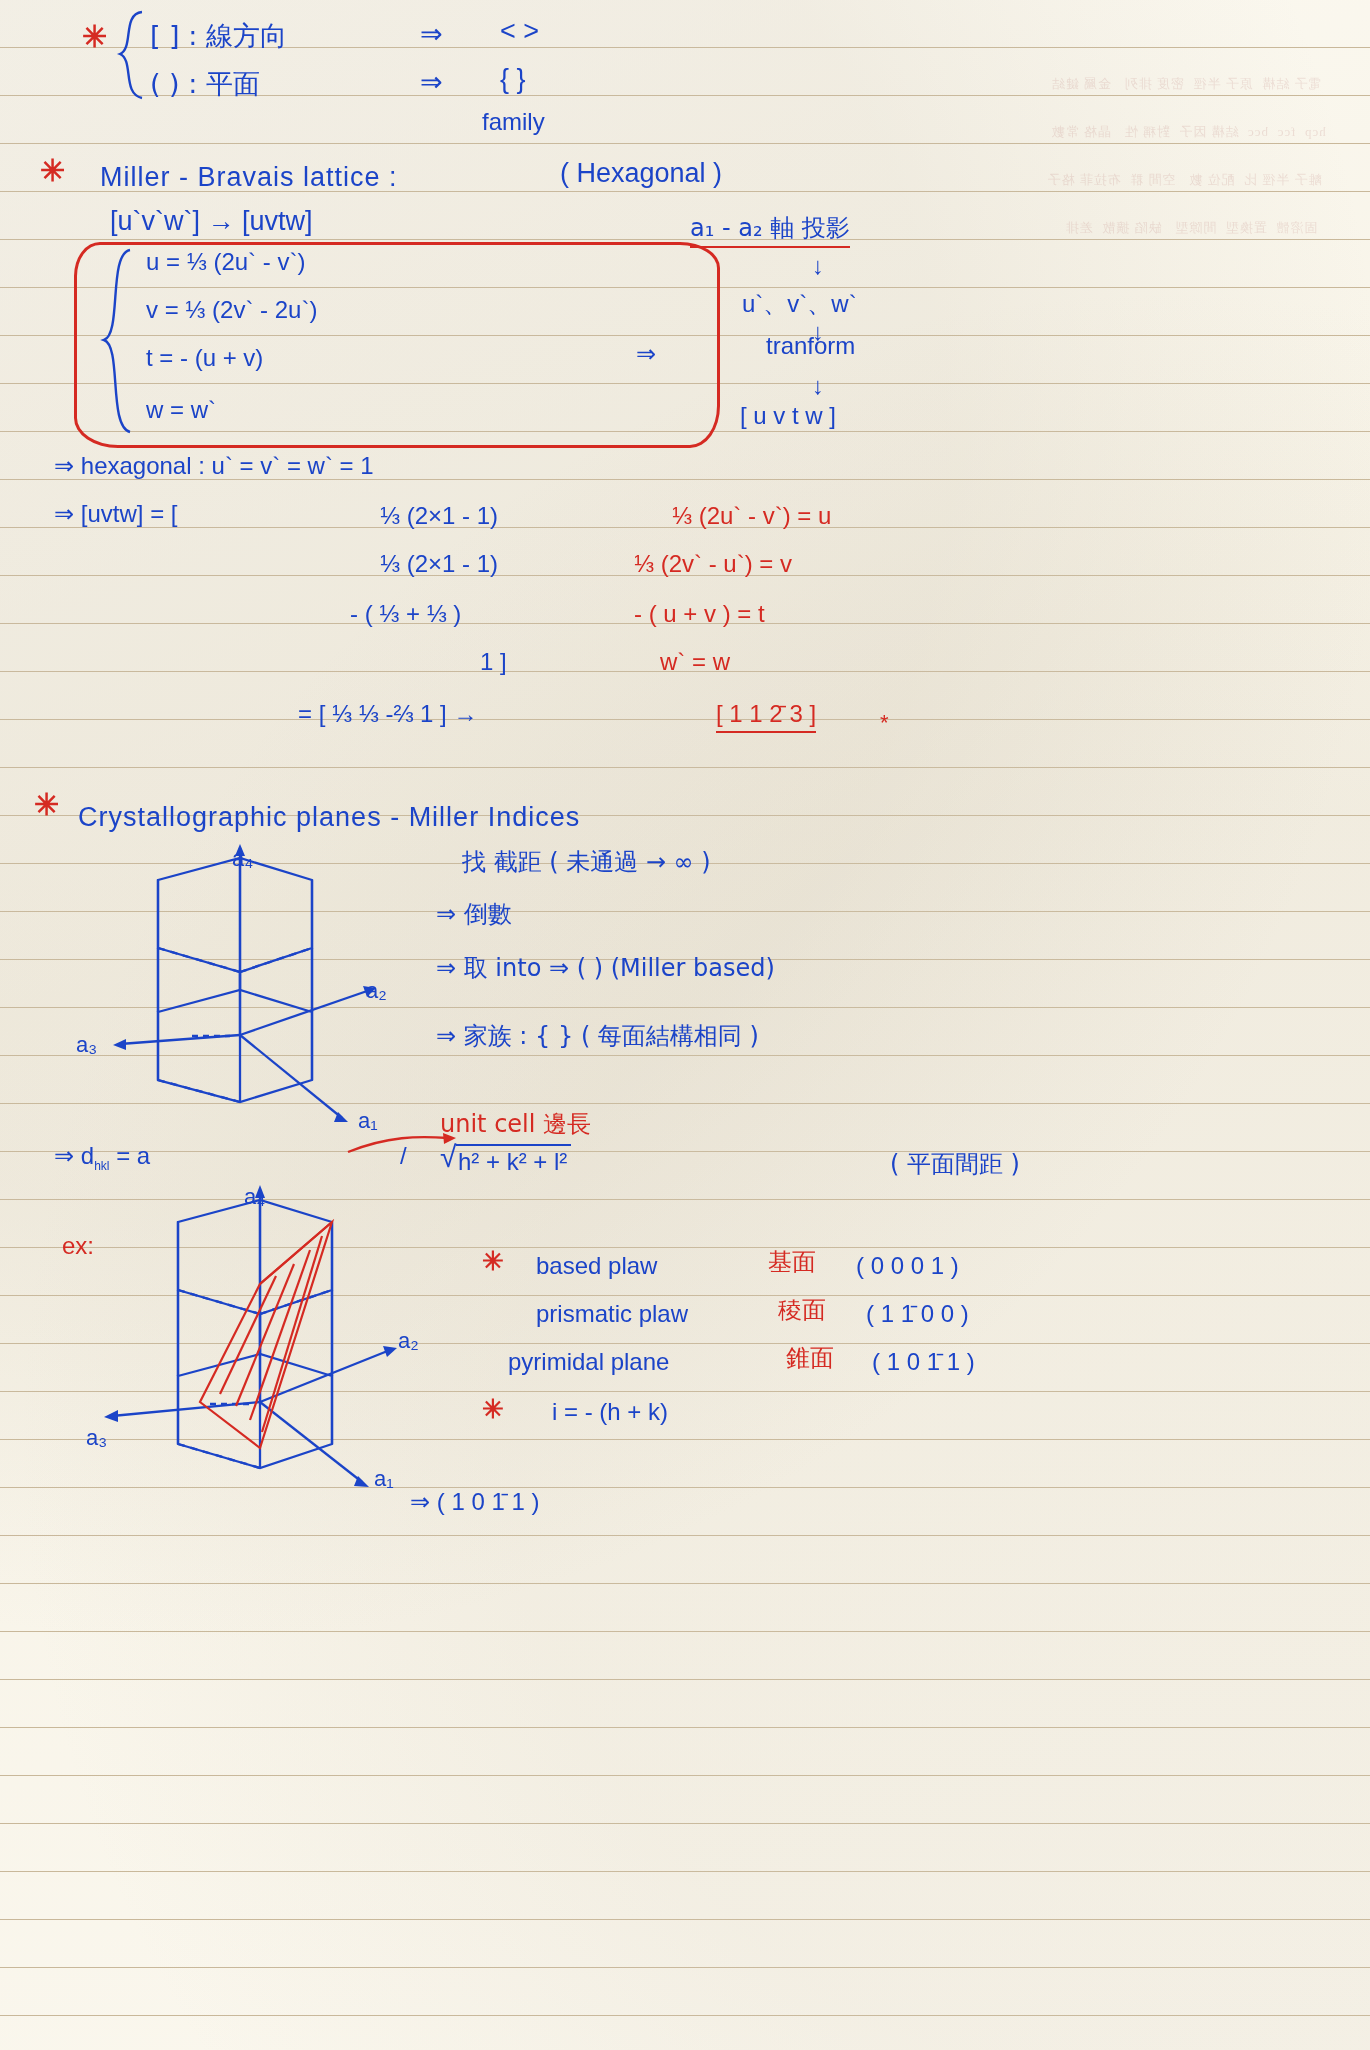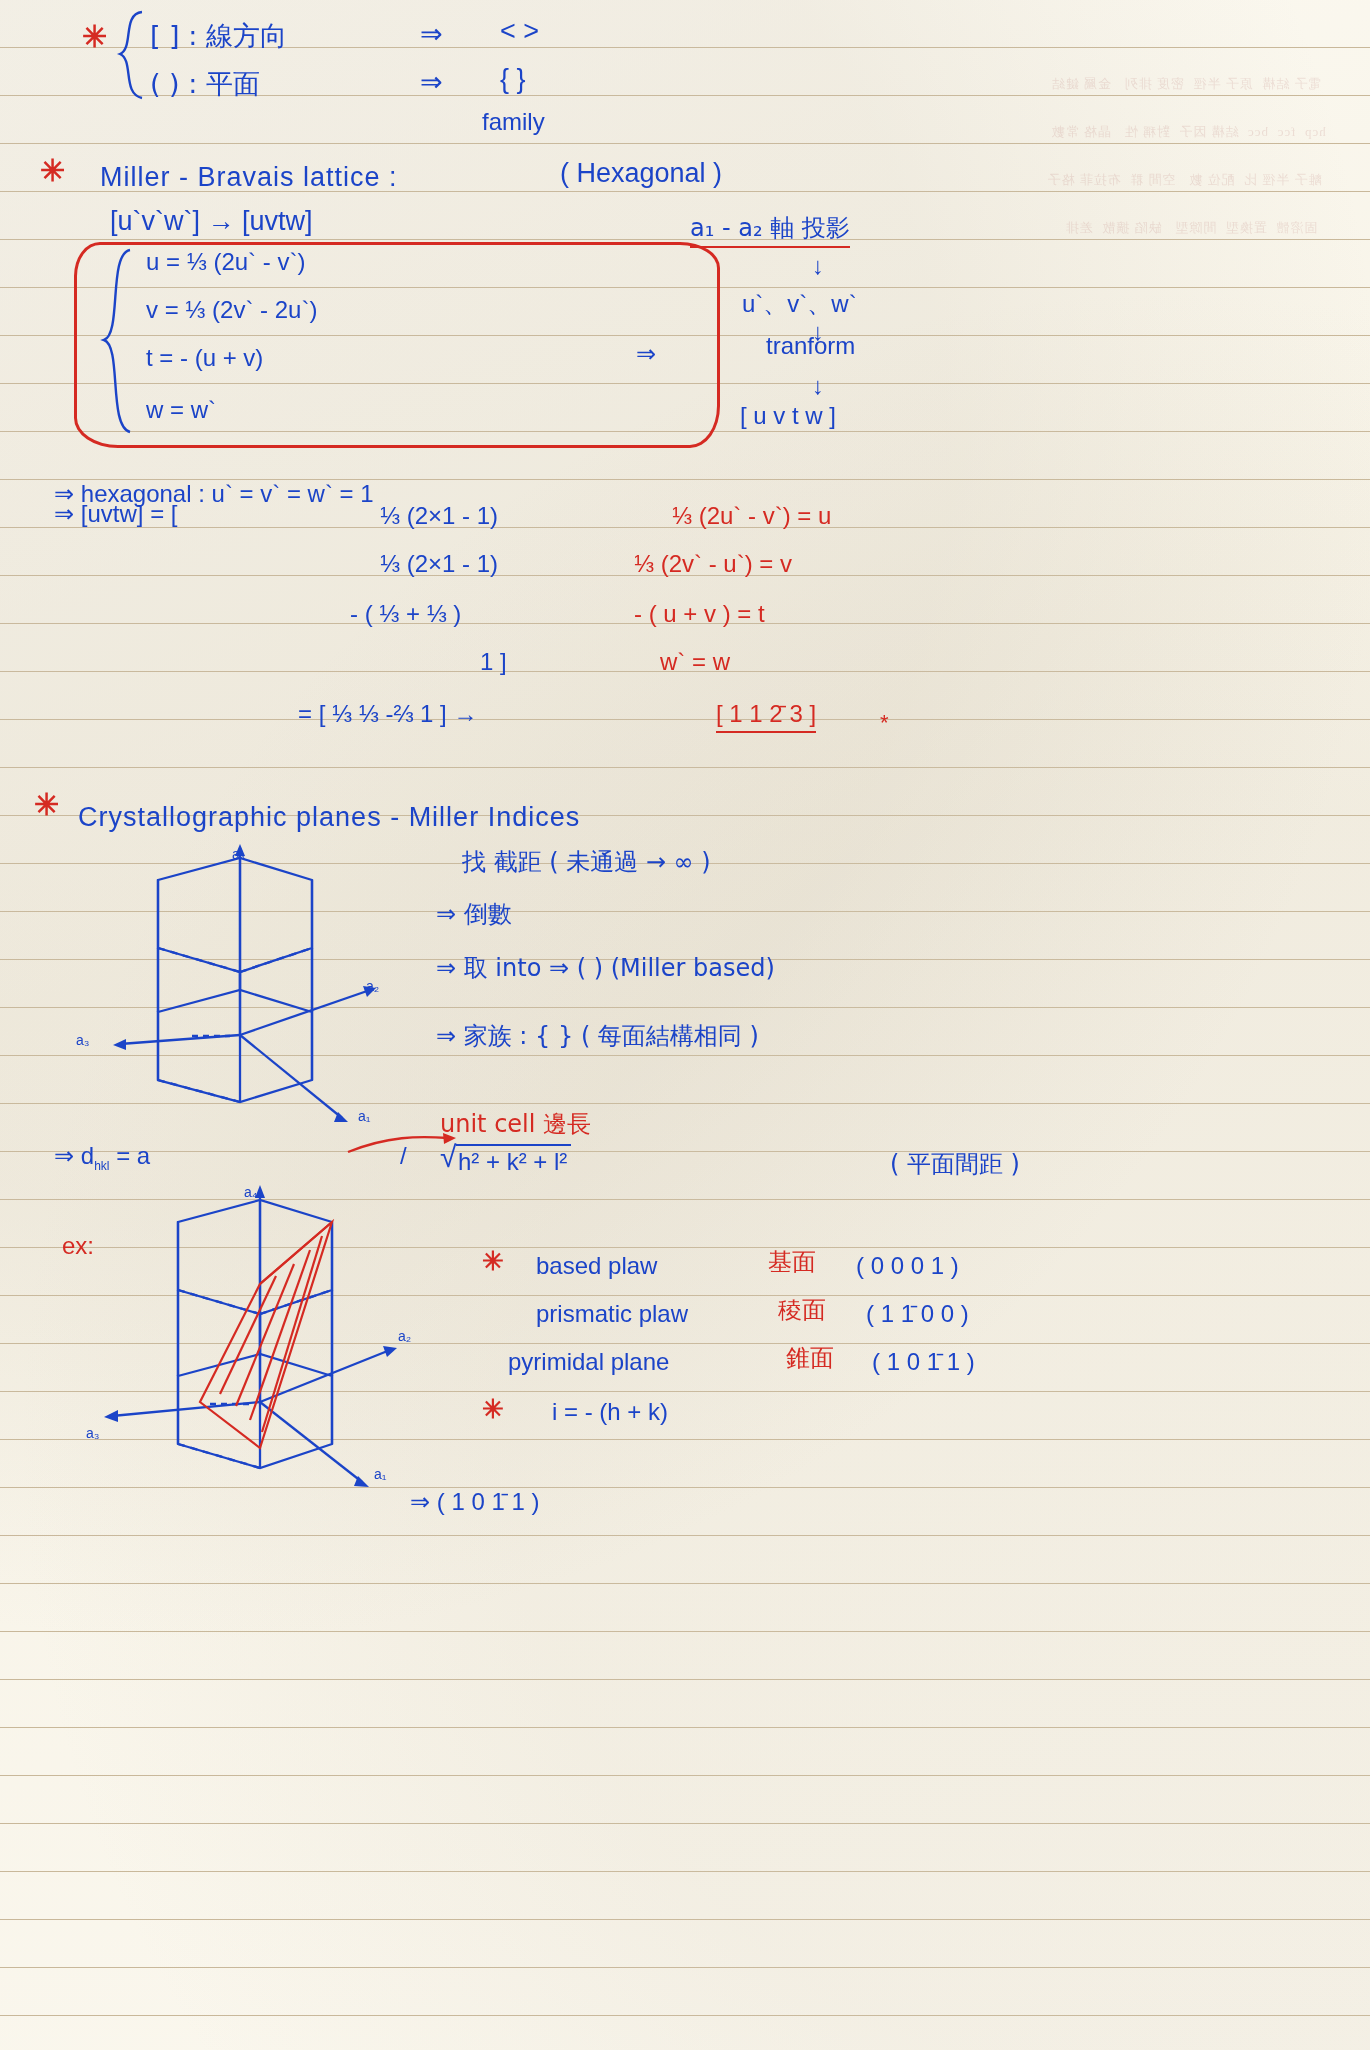--- a/index.html
+++ b/index.html
@@ -38,21 +38,21 @@
     transform:scaleX(-1);
     pointer-events:none;white-space:pre-wrap;padding:60px 40px;
     box-sizing:border-box;
   }
   .ink{position:absolute;color:#1b44c8;}
   .red{color:#d52a22;}
   .l{white-space:nowrap;}
   .star{font-size:30px;font-weight:700;line-height:1;}
   .big{font-size:27px;}
   .med{font-size:24px;}
-  .sm{font-size:14px;}
+  .sm{font-size:22px;}
   .cjk{font-family:"DejaVu Sans",sans-serif;text-align:center;}
   .redbox{
     position:absolute;border:3px solid #d52a22;
     border-radius:26px 40px 30px 44px/34px 26px 42px 30px;
   }
   .uline{border-bottom:2.5px solid #d52a22;}
   .sqrt{display:inline-block;position:relative;padding-left:16px;}
   .sqrt:before{content:"√";position:absolute;left:0;top:-4px;font-size:30px;}
   .sqrt .bar{border-top:2px solid currentColor;padding:2px 4px 0 2px;display:inline-block;}
   svg{overflow:visible;}
@@ -115,21 +115,21 @@
 
 
 <div class="ink med l cjk uline" style="left:690px;top:212px;padding-bottom:2px;">a₁ - a₂ 軸 投影</div>
 <div class="ink med l" style="left:812px;top:252px;">↓</div>
 <div class="ink med l" style="left:742px;top:288px;">u`、v`、w`</div>
 <div class="ink med l" style="left:812px;top:318px;">↓</div>
 <div class="ink med l" style="left:766px;top:332px;text-align:right;">tranform</div>
 <div class="ink med l" style="left:812px;top:372px;">↓</div>
 <div class="ink med l" style="left:740px;top:402px;">[ u v t w ]</div>
 
-<div class="ink med l" style="left:54px;top:452px;margin-top:28px;">⇒   hexagonal :    u` = v` = w` = 1</div>
+<div class="ink med l" style="left:54px;top:452px;">⇒   hexagonal :    u` = v` = w` = 1</div>
 
 <div class="ink med l" style="left:54px;top:500px;">⇒  [uvtw] = [</div>
 <div class="ink med l" style="left:380px;top:502px;">⅓ (2×1 - 1)</div>
 <div class="ink med l" style="left:380px;top:550px;">⅓ (2×1 - 1)</div>
 <div class="ink med l" style="left:350px;top:600px;">- ( ⅓ + ⅓ )</div>
 <div class="ink med l" style="left:480px;top:648px;">1            ]</div>
 
 <div class="ink red med l" style="left:634px;top:502px;margin-left:38px;">⅓ (2u` - v`) = u</div>
 <div class="ink red med l" style="left:634px;top:550px;">⅓ (2v` - u`) = v</div>
 <div class="ink red med l" style="left:634px;top:600px;">- ( u + v ) = t</div>

